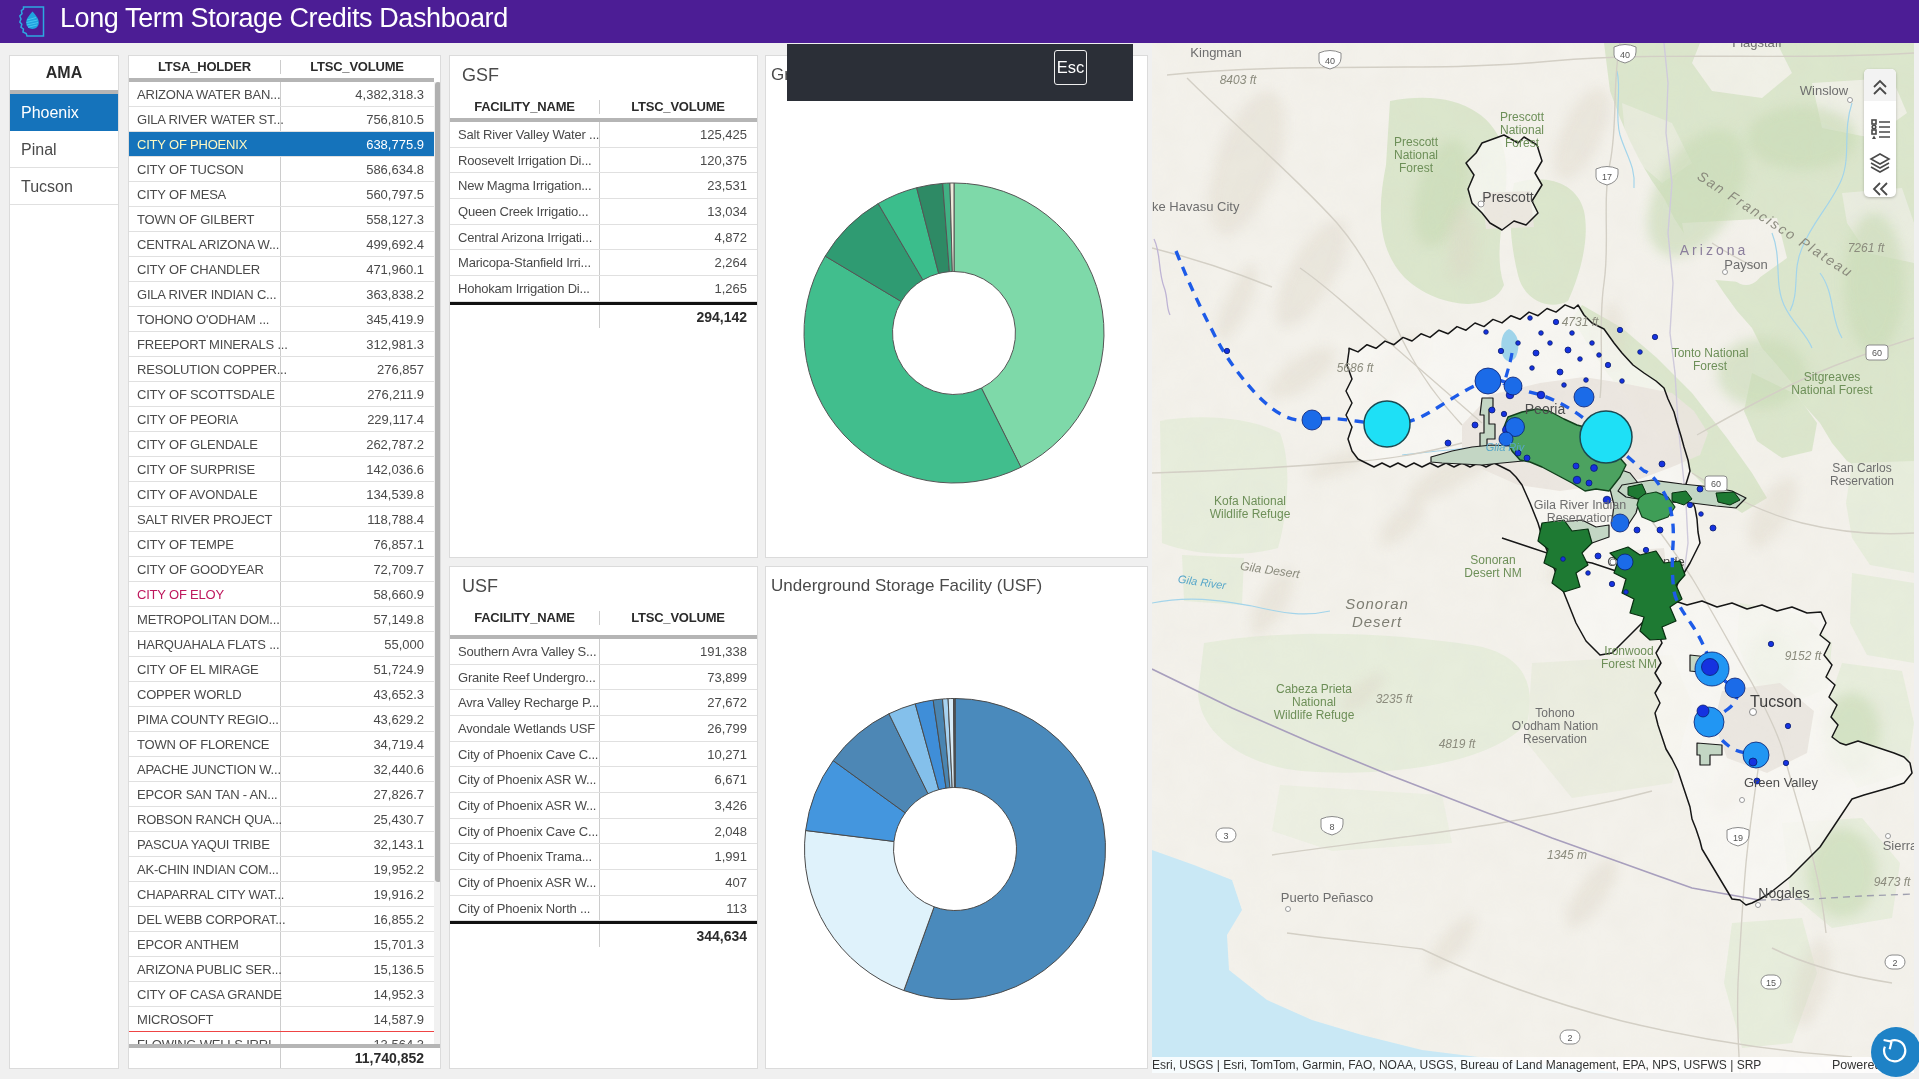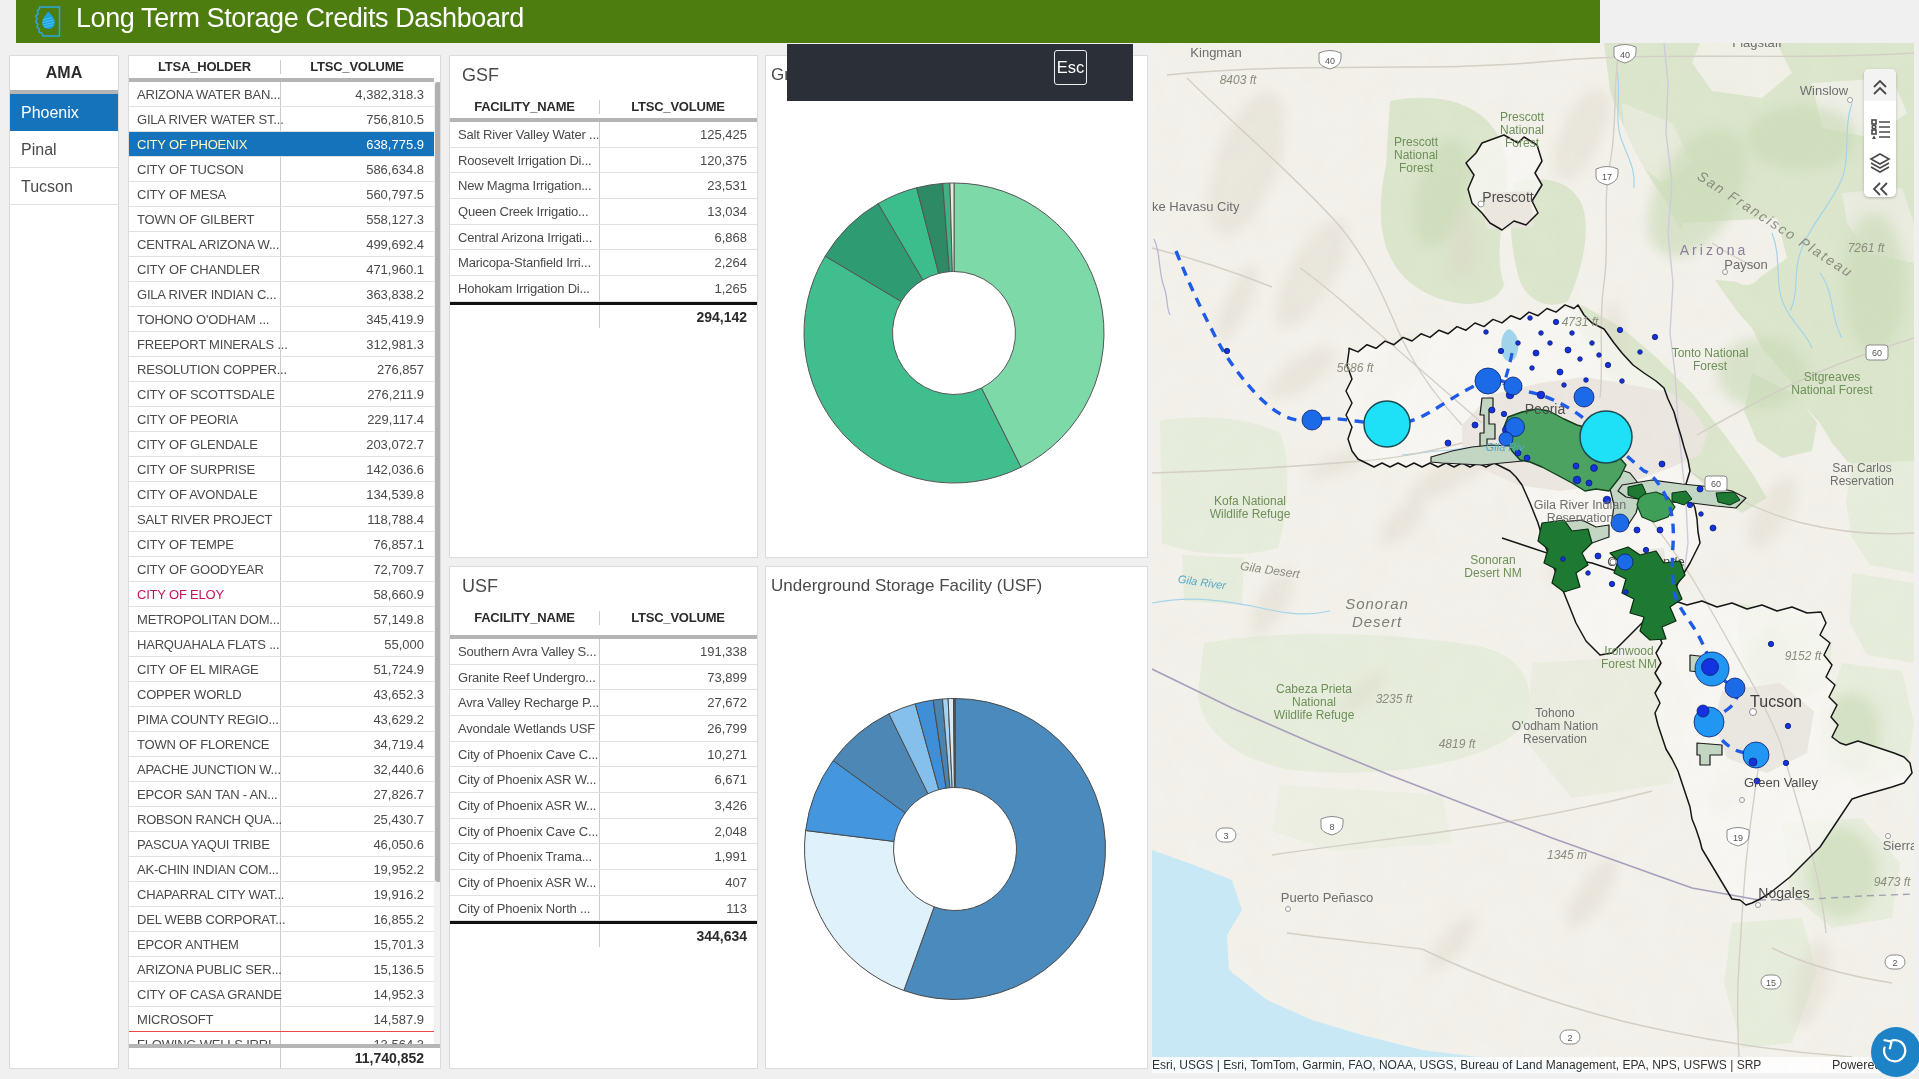--- a/index.html
+++ b/index.html
@@ -1,21 +1,21 @@
 <!DOCTYPE html>
 <html><head><meta charset="utf-8"><style>
 *{margin:0;padding:0;box-sizing:border-box}
 body{width:1919px;height:1079px;background:#f0f0f0;font-family:"Liberation Sans",sans-serif;overflow:hidden;position:relative}
 .panel{position:absolute;background:#fff;border:1px solid #dbdbdb}
 .hdrcell{position:absolute;top:0;height:22px;line-height:22px;font-weight:bold;font-size:13px;letter-spacing:-0.2px;color:#2b2b2b;text-align:center}
 .gbar{position:absolute;background:#b5b5b5}
 .colsep{position:absolute;width:1px;background:#ccc}
 </style></head>
 <body>
-<div style="position:absolute;left:16px;top:0;width:1584px;height:43px;background:#4d7c0f">
+<div style="position:absolute;left:0;top:0;width:1919px;height:43px;background:#4c1d95">
  <svg width="30" height="33" viewBox="0 0 30 33" style="position:absolute;left:16px;top:5px">
    <path d="M7.5,2 L27.5,2 L27.5,31 L11,31 L10.2,28.5 L7,27 L7.4,24 L5,22.3 L5.8,19.2 L3.8,17 L5,14 L3.8,11 L6,8.8 L5.4,5.6 L7.5,4 Z" fill="none" stroke="#2CA8E0" stroke-width="1.5"></path>
    <path d="M16.5,6.5 C20.3,10.8 22.8,13.8 22.8,17.6 C22.8,21.6 20,24 16.5,24 C13,24 10.2,21.6 10.2,17.6 C10.2,13.8 12.8,10.8 16.5,6.5 Z" fill="#1FA3DF"></path>
    <path d="M11,15 L20,12.5 M10.5,17.5 L21.5,15 M10.8,20 L22,17.5 M12,22.3 L21,20" stroke="#45c4f0" stroke-width="1"></path>
  </svg>
  <div style="position:absolute;left:60px;top:3px;font-size:27px;letter-spacing:-0.4px;color:#fff">Long Term Storage Credits Dashboard</div>
 </div>
 
 <div class="panel" style="left:9px;top:55px;width:110px;height:1014px">
  <div style="position:absolute;left:0;top:0;width:108px;height:34px;text-align:center;line-height:34px;font-weight:bold;font-size:16px;color:#2b2b2b">AMA</div>
@@ -82,21 +82,21 @@
     <div style="position:absolute;left:0;top:326.0px;width:305px;height:25.00px;border-bottom:1px solid #e0e0e0;overflow:hidden">
       <div style="position:absolute;left:8px;top:0;width:138px;height:100%;line-height:25.00px;font-size:13px;letter-spacing:-0.2px;color:#4a4a4a;white-space:nowrap">CITY OF SCOTTSDALE</div>
       <div style="position:absolute;left:151px;top:0;width:144px;height:100%;line-height:25.00px;font-size:13px;color:#4a4a4a;text-align:right">276,211.9</div>
     </div>
     <div style="position:absolute;left:0;top:351.0px;width:336px;height:25.00px;border-bottom:1px solid #e0e0e0;overflow:hidden">
       <div style="position:absolute;left:8px;top:0;width:138px;height:100%;line-height:25.00px;font-size:13px;letter-spacing:-0.2px;color:#4a4a4a;white-space:nowrap">CITY OF PEORIA</div>
       <div style="position:absolute;left:151px;top:0;width:144px;height:100%;line-height:25.00px;font-size:13px;color:#4a4a4a;text-align:right">229,117.4</div>
     </div>
     <div style="position:absolute;left:0;top:376.0px;width:305px;height:25.00px;border-bottom:1px solid #e0e0e0;overflow:hidden">
       <div style="position:absolute;left:8px;top:0;width:138px;height:100%;line-height:25.00px;font-size:13px;letter-spacing:-0.2px;color:#4a4a4a;white-space:nowrap">CITY OF GLENDALE</div>
-      <div style="position:absolute;left:151px;top:0;width:144px;height:100%;line-height:25.00px;font-size:13px;color:#4a4a4a;text-align:right">203,072.7</div>
+      <div style="position:absolute;left:151px;top:0;width:144px;height:100%;line-height:25.00px;font-size:13px;color:#4a4a4a;text-align:right">262,787.2</div>
     </div>
     <div style="position:absolute;left:0;top:401.0px;width:305px;height:25.00px;border-bottom:1px solid #e0e0e0;overflow:hidden">
       <div style="position:absolute;left:8px;top:0;width:138px;height:100%;line-height:25.00px;font-size:13px;letter-spacing:-0.2px;color:#4a4a4a;white-space:nowrap">CITY OF SURPRISE</div>
       <div style="position:absolute;left:151px;top:0;width:144px;height:100%;line-height:25.00px;font-size:13px;color:#4a4a4a;text-align:right">142,036.6</div>
     </div>
     <div style="position:absolute;left:0;top:426.0px;width:305px;height:25.00px;border-bottom:1px solid #e0e0e0;overflow:hidden">
       <div style="position:absolute;left:8px;top:0;width:138px;height:100%;line-height:25.00px;font-size:13px;letter-spacing:-0.2px;color:#4a4a4a;white-space:nowrap">CITY OF AVONDALE</div>
       <div style="position:absolute;left:151px;top:0;width:144px;height:100%;line-height:25.00px;font-size:13px;color:#4a4a4a;text-align:right">134,539.8</div>
     </div>
     <div style="position:absolute;left:0;top:451.0px;width:305px;height:25.00px;border-bottom:1px solid #e0e0e0;overflow:hidden">
@@ -146,21 +146,21 @@
     <div style="position:absolute;left:0;top:726.0px;width:305px;height:25.00px;border-bottom:1px solid #e0e0e0;overflow:hidden">
       <div style="position:absolute;left:8px;top:0;width:138px;height:100%;line-height:25.00px;font-size:13px;letter-spacing:-0.2px;color:#4a4a4a;white-space:nowrap">EPCOR SAN TAN - AN...</div>
       <div style="position:absolute;left:151px;top:0;width:144px;height:100%;line-height:25.00px;font-size:13px;color:#4a4a4a;text-align:right">27,826.7</div>
     </div>
     <div style="position:absolute;left:0;top:751.0px;width:305px;height:25.00px;border-bottom:1px solid #e0e0e0;overflow:hidden">
       <div style="position:absolute;left:8px;top:0;width:138px;height:100%;line-height:25.00px;font-size:13px;letter-spacing:-0.2px;color:#4a4a4a;white-space:nowrap">ROBSON RANCH QUA...</div>
       <div style="position:absolute;left:151px;top:0;width:144px;height:100%;line-height:25.00px;font-size:13px;color:#4a4a4a;text-align:right">25,430.7</div>
     </div>
     <div style="position:absolute;left:0;top:776.0px;width:305px;height:25.00px;border-bottom:1px solid #e0e0e0;overflow:hidden">
       <div style="position:absolute;left:8px;top:0;width:138px;height:100%;line-height:25.00px;font-size:13px;letter-spacing:-0.2px;color:#4a4a4a;white-space:nowrap">PASCUA YAQUI TRIBE</div>
-      <div style="position:absolute;left:151px;top:0;width:144px;height:100%;line-height:25.00px;font-size:13px;color:#4a4a4a;text-align:right">46,050.6</div>
+      <div style="position:absolute;left:151px;top:0;width:144px;height:100%;line-height:25.00px;font-size:13px;color:#4a4a4a;text-align:right">32,143.1</div>
     </div>
     <div style="position:absolute;left:0;top:801.0px;width:305px;height:25.00px;border-bottom:1px solid #e0e0e0;overflow:hidden">
       <div style="position:absolute;left:8px;top:0;width:138px;height:100%;line-height:25.00px;font-size:13px;letter-spacing:-0.2px;color:#4a4a4a;white-space:nowrap">AK-CHIN INDIAN COM...</div>
       <div style="position:absolute;left:151px;top:0;width:144px;height:100%;line-height:25.00px;font-size:13px;color:#4a4a4a;text-align:right">19,952.2</div>
     </div>
     <div style="position:absolute;left:0;top:826.0px;width:305px;height:25.00px;border-bottom:1px solid #e0e0e0;overflow:hidden">
       <div style="position:absolute;left:8px;top:0;width:138px;height:100%;line-height:25.00px;font-size:13px;letter-spacing:-0.2px;color:#4a4a4a;white-space:nowrap">CHAPARRAL CITY WAT...</div>
       <div style="position:absolute;left:151px;top:0;width:144px;height:100%;line-height:25.00px;font-size:13px;color:#4a4a4a;text-align:right">19,916.2</div>
     </div>
     <div style="position:absolute;left:0;top:851.0px;width:305px;height:25.00px;border-bottom:1px solid #e0e0e0;overflow:hidden">
@@ -213,21 +213,21 @@
     <div style="position:absolute;left:0;top:117.3px;width:307px;height:25.65px;border-bottom:1px solid #e0e0e0;overflow:hidden">
       <div style="position:absolute;left:8px;top:0;width:135px;height:100%;line-height:25.65px;font-size:13px;letter-spacing:-0.2px;color:#4a4a4a;white-space:nowrap">New Magma Irrigation...</div>
       <div style="position:absolute;left:149px;top:0;width:148px;height:100%;line-height:25.65px;font-size:13px;color:#4a4a4a;text-align:right">23,531</div>
     </div>
     <div style="position:absolute;left:0;top:142.9px;width:307px;height:25.65px;border-bottom:1px solid #e0e0e0;overflow:hidden">
       <div style="position:absolute;left:8px;top:0;width:135px;height:100%;line-height:25.65px;font-size:13px;letter-spacing:-0.2px;color:#4a4a4a;white-space:nowrap">Queen Creek Irrigatio...</div>
       <div style="position:absolute;left:149px;top:0;width:148px;height:100%;line-height:25.65px;font-size:13px;color:#4a4a4a;text-align:right">13,034</div>
     </div>
     <div style="position:absolute;left:0;top:168.6px;width:307px;height:25.65px;border-bottom:1px solid #e0e0e0;overflow:hidden">
       <div style="position:absolute;left:8px;top:0;width:135px;height:100%;line-height:25.65px;font-size:13px;letter-spacing:-0.2px;color:#4a4a4a;white-space:nowrap">Central Arizona Irrigati...</div>
-      <div style="position:absolute;left:149px;top:0;width:148px;height:100%;line-height:25.65px;font-size:13px;color:#4a4a4a;text-align:right">6,868</div>
+      <div style="position:absolute;left:149px;top:0;width:148px;height:100%;line-height:25.65px;font-size:13px;color:#4a4a4a;text-align:right">4,872</div>
     </div>
     <div style="position:absolute;left:0;top:194.2px;width:307px;height:25.65px;border-bottom:1px solid #e0e0e0;overflow:hidden">
       <div style="position:absolute;left:8px;top:0;width:135px;height:100%;line-height:25.65px;font-size:13px;letter-spacing:-0.2px;color:#4a4a4a;white-space:nowrap">Maricopa-Stanfield Irri...</div>
       <div style="position:absolute;left:149px;top:0;width:148px;height:100%;line-height:25.65px;font-size:13px;color:#4a4a4a;text-align:right">2,264</div>
     </div>
     <div style="position:absolute;left:0;top:219.9px;width:307px;height:25.65px;border-bottom:1px solid #e0e0e0;overflow:hidden">
       <div style="position:absolute;left:8px;top:0;width:135px;height:100%;line-height:25.65px;font-size:13px;letter-spacing:-0.2px;color:#4a4a4a;white-space:nowrap">Hohokam Irrigation Di...</div>
       <div style="position:absolute;left:149px;top:0;width:148px;height:100%;line-height:25.65px;font-size:13px;color:#4a4a4a;text-align:right">1,265</div>
     </div>
  <div style="position:absolute;left:0;top:245.5px;width:307px;height:3px;background:#111"></div>

